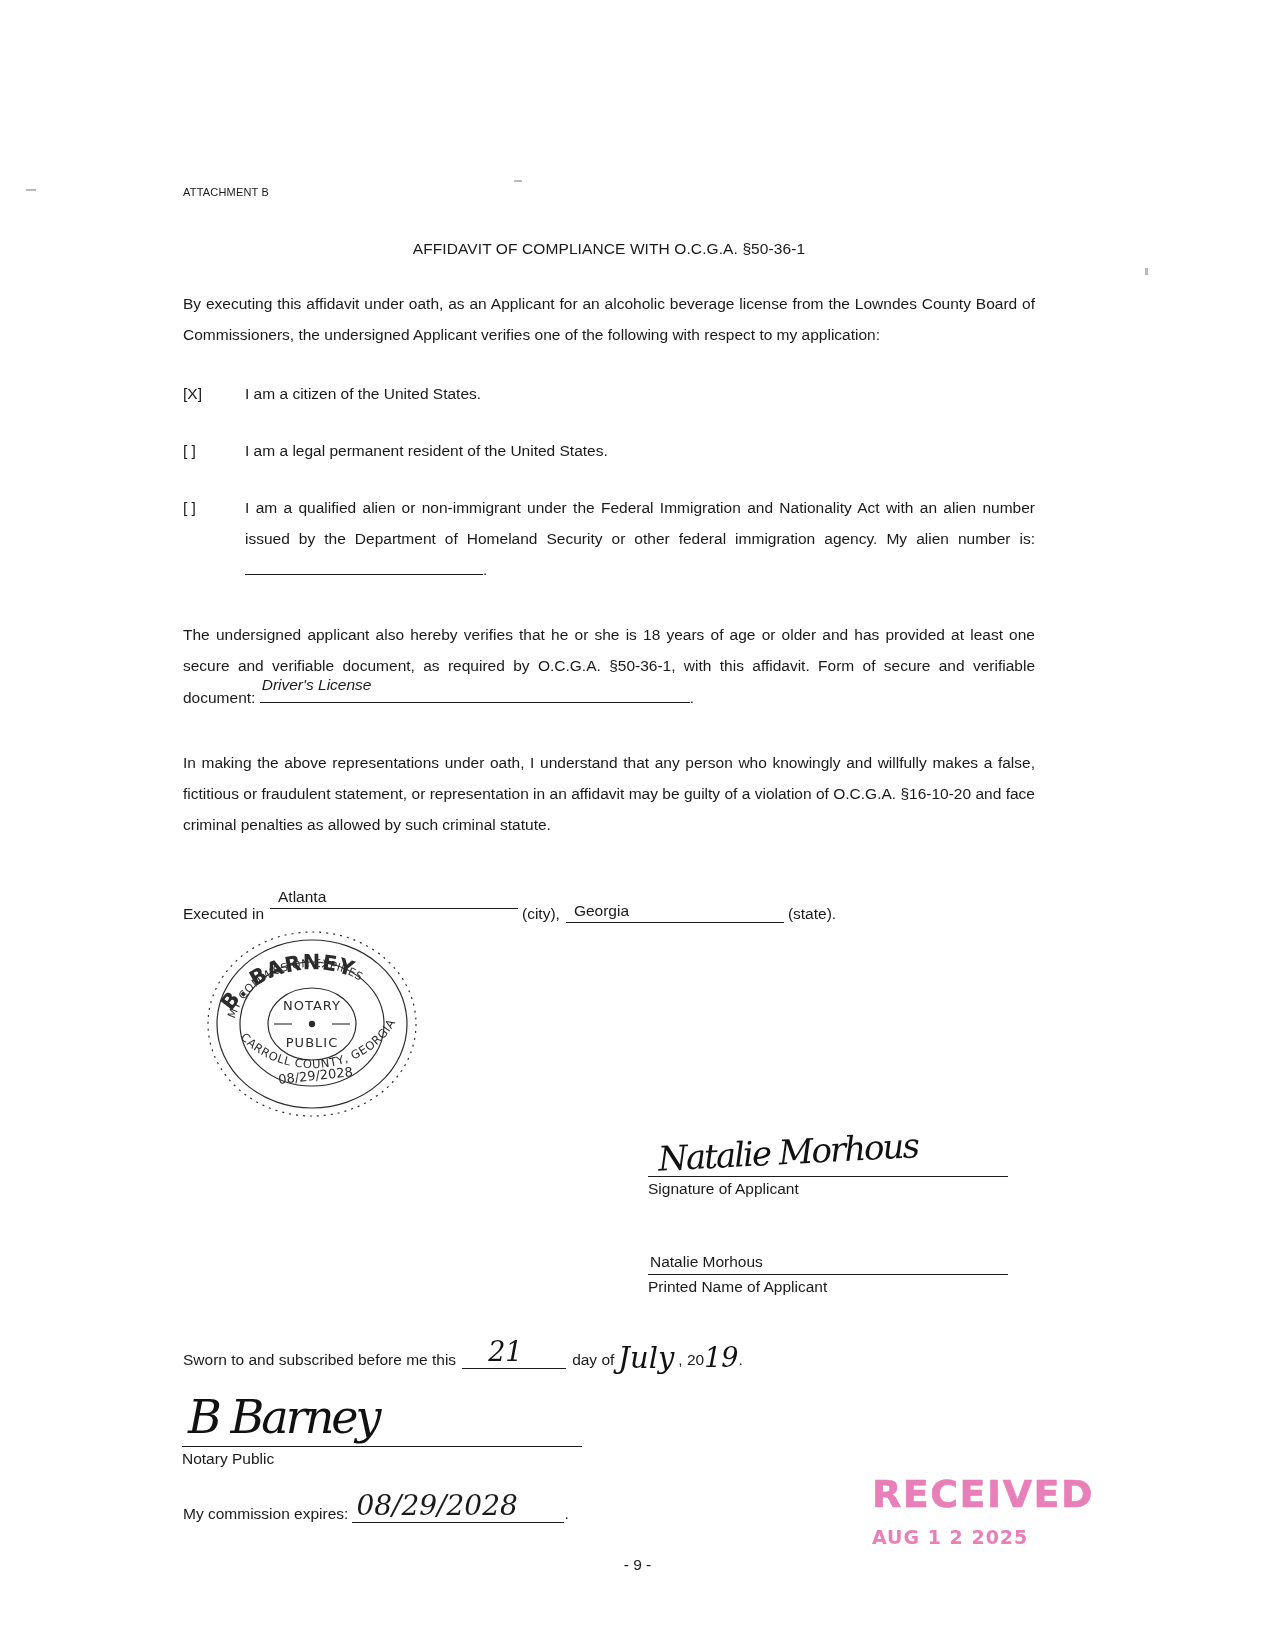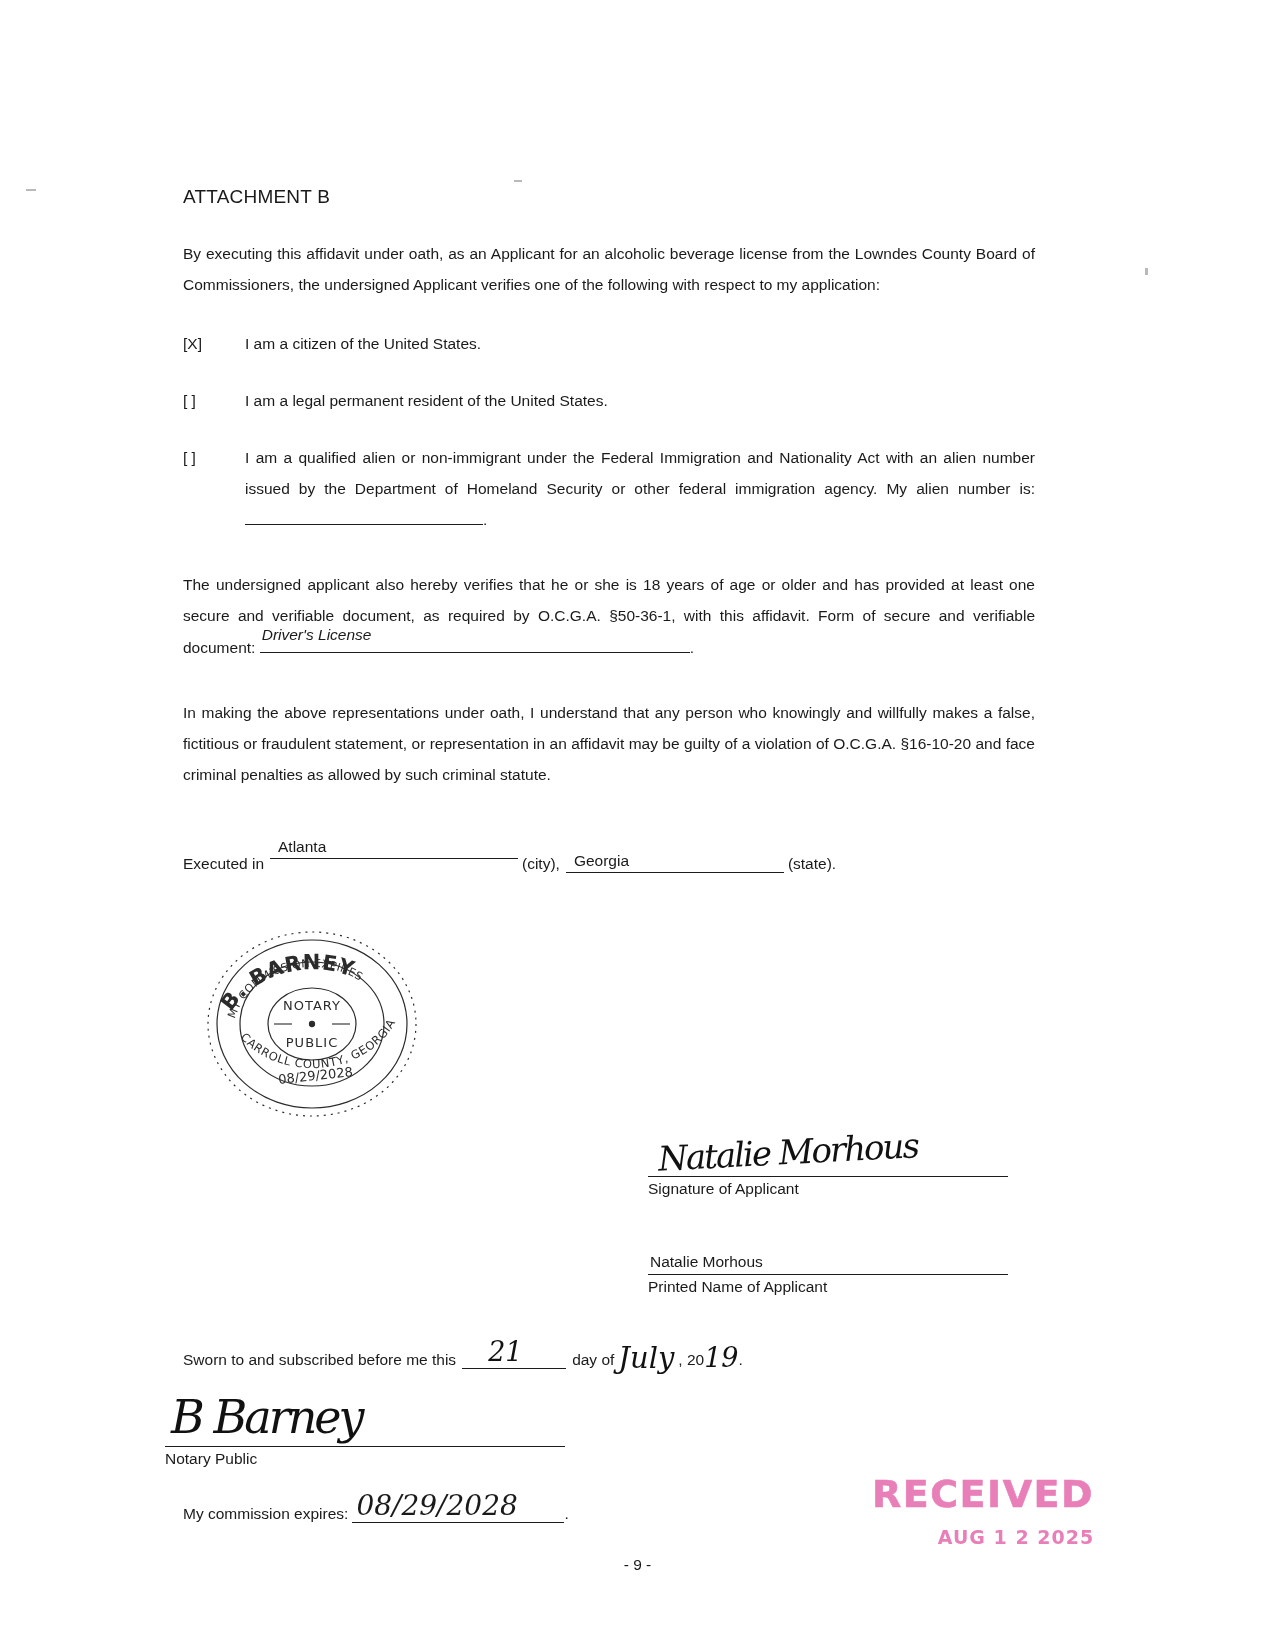--- a/index.html
+++ b/index.html
@@ -18,21 +18,21 @@
     background: #ffffff;
     overflow: hidden;
   }
   .doc {
     position: absolute;
     left: 183px;
     top: 186px;
     width: 852px;
   }
   .attachment-label {
-    font-size: 19px;
+    font-size: 11px;
     letter-spacing: 0.2px;
   }
   .doc-title {
     margin-top: 42px;
     text-align: center;
     font-size: 15.5px;
     letter-spacing: 0.1px;
   }
   .para {
     margin-top: 30px;
@@ -202,21 +202,21 @@
   }
   .sworn .year-val {
     font-size: 27px;
     position: relative;
     top: 4px;
   }
 
   
   .notary-sig {
     position: absolute;
-    left: 165px;
+    left: 182px;
     top: 1382px;
     width: 400px;
   }
   .notary-sig .line {
     border-bottom: 1.4px solid #1c1c1c;
     height: 64px;
     position: relative;
   }
   .notary-sig .hand-notary {
     position: absolute;
@@ -259,21 +259,21 @@
     font-size: 28px;
     letter-spacing: 0px;
     white-space: nowrap;
   }
 
   
   .received {
     position: absolute;
     left: 872px;
     top: 1472px;
-    text-align: right;
+    text-align: left;
     color: #e87fb8;
     font-family: "DejaVu Sans", sans-serif;
   }
   .received .big {
     font-size: 38px;
     font-weight: bold;
     letter-spacing: 1.5px;
     -webkit-text-stroke: 0.6px #e87fb8;
   }
   .received .date {
@@ -302,20 +302,21 @@
 <div class="page">
 
   <div class="speck" style="left:26px;top:189px;width:10px;height:2px;"></div>
   <div class="speck" style="left:514px;top:180px;width:8px;height:2px;"></div>
   <div class="speck" style="left:1145px;top:268px;width:3px;height:7px;"></div>
 
   <div class="doc">
 
     <div class="attachment-label">ATTACHMENT B</div>
 
+    <div class="doc-title">AFFIDAVIT OF COMPLIANCE WITH O.C.G.A. §50-36-1</div>
 
     <div class="para">By executing this affidavit under oath, as an Applicant for an alcoholic beverage license from the Lowndes County Board of Commissioners, the undersigned Applicant verifies one of the following with respect to my application:</div>
 
     <div class="options">
 
       <div class="option-row">
         <div class="option-box">[X]</div>
         <div class="option-text">I am a citizen of the United States.</div>
       </div>
 

